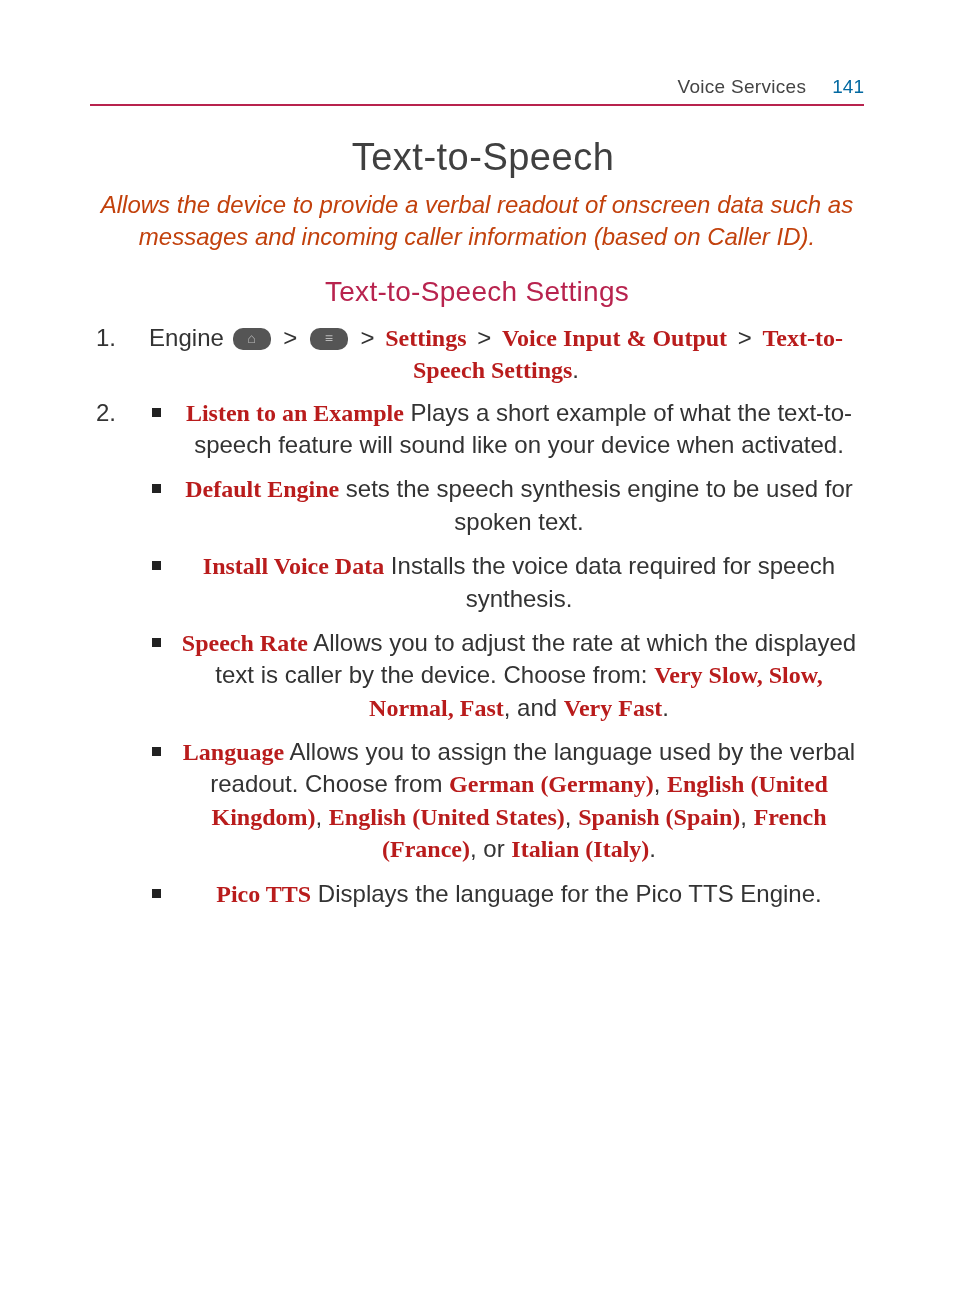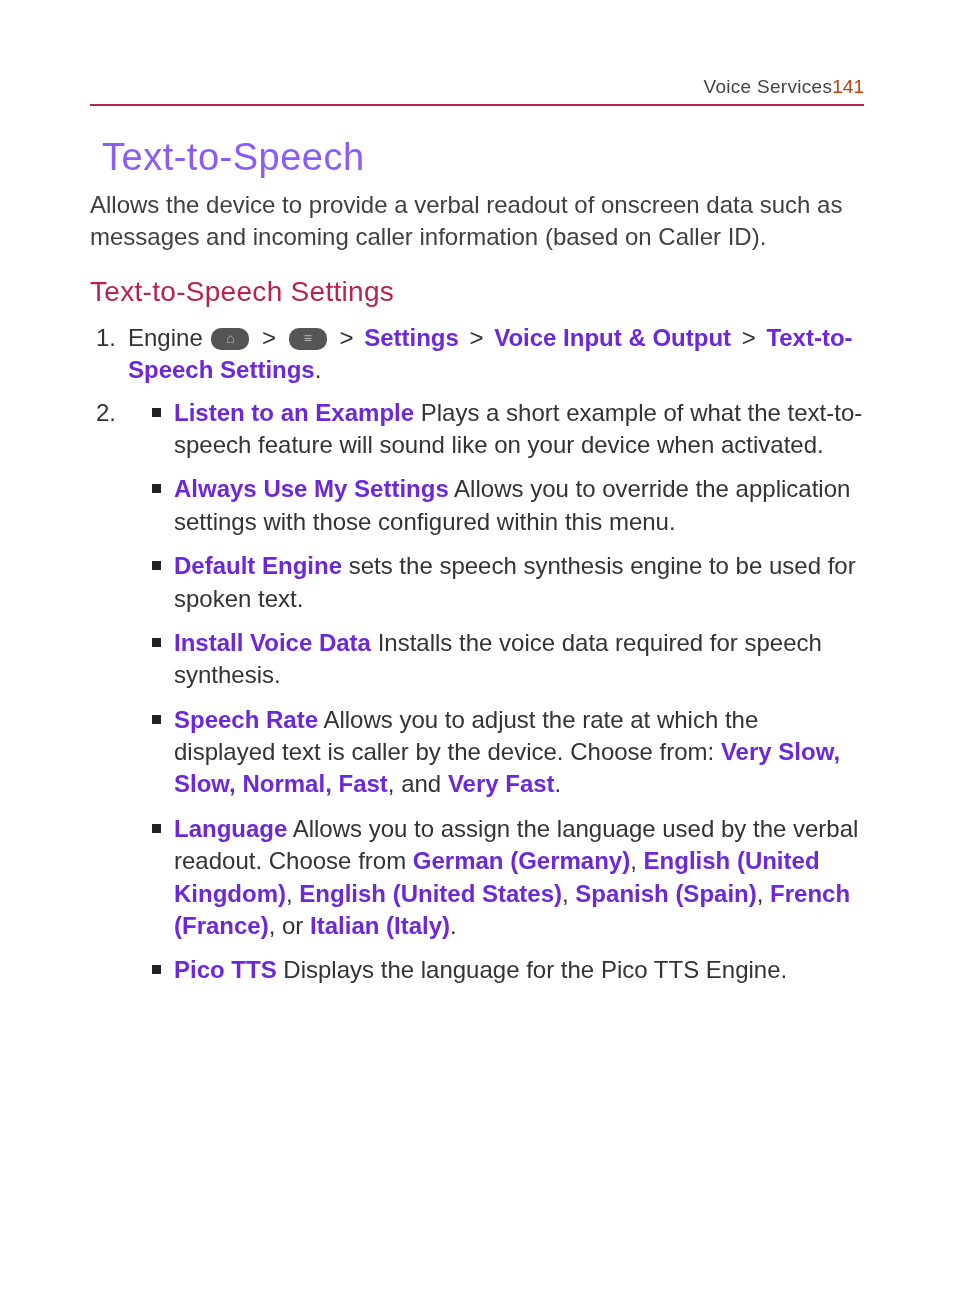--- a/index.html
+++ b/index.html
@@ -8,53 +8,55 @@
     font-family: Arial, Helvetica, sans-serif;
     background: #fff;
     color: #333;
   }
   .page {
     width: 954px;
     height: 1029px;
     box-sizing: border-box;
     padding: 76px 90px 40px 90px;
     position: relative;
+    text-align: center;
   }
   .header {
     display: flex;
     justify-content: flex-end;
     align-items: baseline;
     padding-bottom: 6px;
     border-bottom: 2px solid #b8234e;
     margin-bottom: 30px;
   }
   .header-title {
     font-size: 19px;
     color: #444;
     font-weight: 400;
     letter-spacing: 0.3px;
   }
   .header-page {
     font-size: 19px;
-    color: #c2410c;
-    margin-left: 0;
+    color: #0369a1;
+    margin-left: 26px;
   }
   h1.section-title {
     font-size: 38px;
     font-weight: 400;
-    color: #8b5cf6;
+    color: #404040;
     margin: 0 0 10px 12px;
     letter-spacing: 0.5px;
   }
   p.intro {
     font-size: 24px;
     line-height: 1.35;
-    color: #404040;
+    color: #c2410c;
     margin: 0 0 22px 0;
     font-weight: 400;
+    font-style: italic;
   }
   h2.subheading {
     font-size: 28px;
     color: #b8234e;
     font-weight: 400;
     margin: 0 0 14px 0;
     letter-spacing: 0.3px;
   }
   ol.steps {
     margin: 0;
@@ -74,21 +76,22 @@
   ol.steps > li::before {
     content: counter(step) ".";
     position: absolute;
     left: 0;
     top: 0;
     font-size: 24px;
     color: #333;
   }
   .bold {
     font-weight: 700;
-    color: #6d28d9;
+    color: #b91c1c;
+    font-family: Liberation Serif, serif;
   }
   .key-icon {
     display: inline-block;
     vertical-align: middle;
     width: 38px;
     height: 22px;
     border-radius: 10px;
     background: #555;
     position: relative;
     margin: 0 2px;
@@ -164,23 +167,20 @@
       <span class="bold">Voice Input &amp; Output</span>
       <span class="gt">&gt;</span>
       <span class="bold">Text-to-Speech Settings</span><span>.</span>
     </li>
     <li>
       <ul class="bullets">
         <li>
           <span class="bold">Listen to an Example</span><span> Plays a short example of what the text-to-speech feature will sound like on your device when activated.</span>
         </li>
         <li>
-          <span class="bold">Always Use My Settings</span><span> Allows you to override the application settings with those configured within this menu.</span>
-        </li>
-        <li>
           <span class="bold">Default Engine</span><span> sets the speech synthesis engine to be used for spoken text.</span>
         </li>
         <li>
           <span class="bold">Install Voice Data</span><span> Installs the voice data required for speech synthesis.</span>
         </li>
         <li>
           <span class="bold">Speech Rate</span><span> Allows you to adjust the rate at which the displayed text is caller by the device. Choose from: </span><span class="bold">Very Slow, Slow, Normal, Fast</span><span>, and </span><span class="bold">Very Fast</span><span>.</span>
         </li>
         <li>
           <span class="bold">Language</span><span> Allows you to assign the language used by the verbal readout. Choose from </span><span class="bold">German (Germany)</span><span>, </span><span class="bold">English (United Kingdom)</span><span>, </span><span class="bold">English (United States)</span><span>, </span><span class="bold">Spanish (Spain)</span><span>, </span><span class="bold">French (France)</span><span>, or </span><span class="bold">Italian (Italy)</span><span>.</span>

